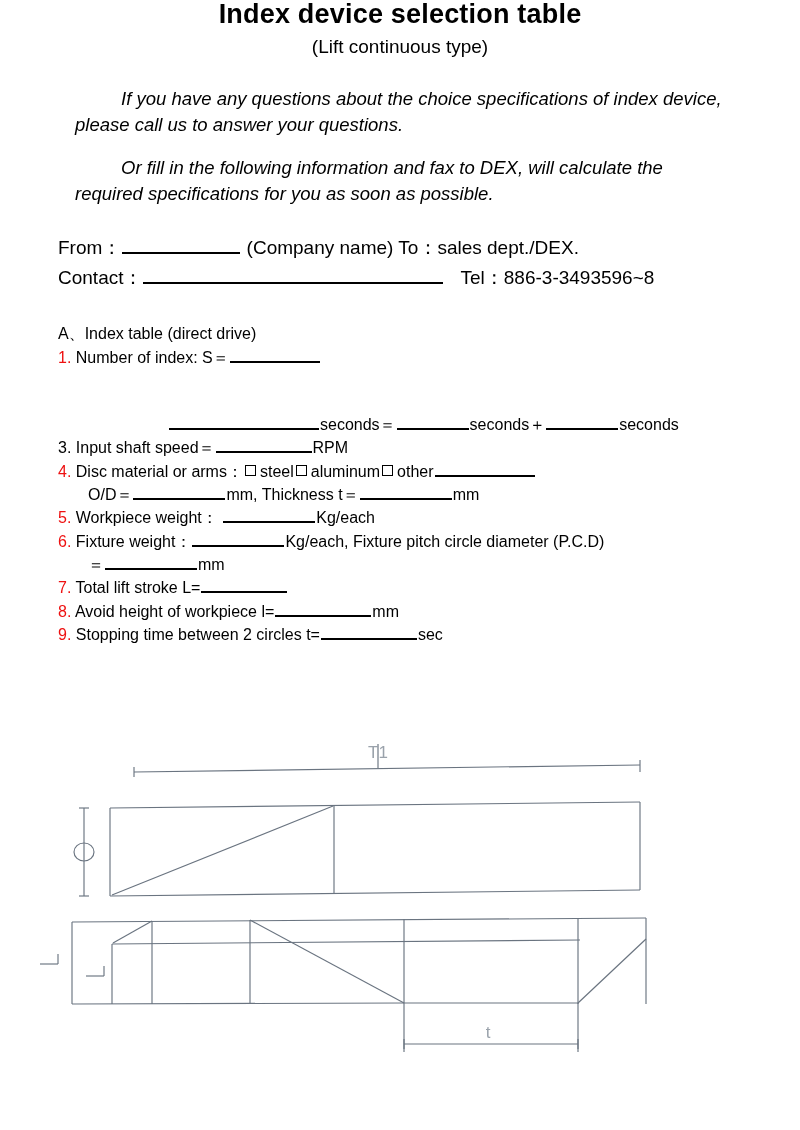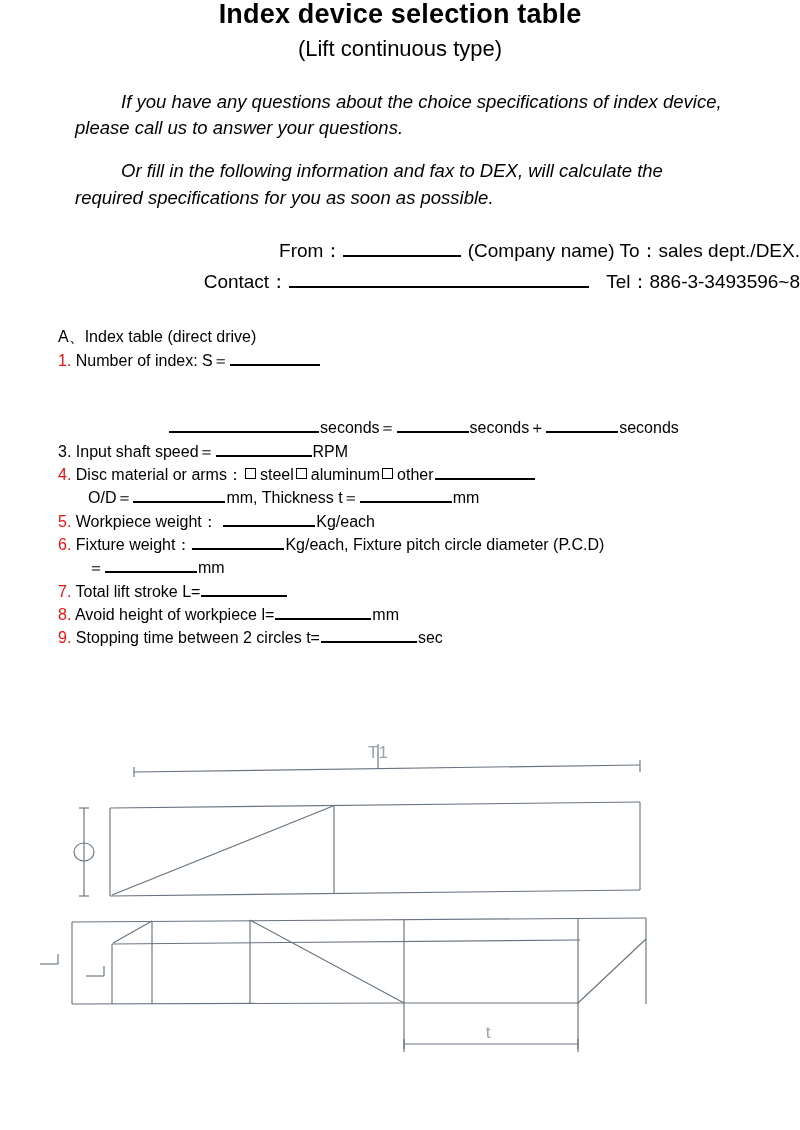--- a/index.html
+++ b/index.html
@@ -26,21 +26,21 @@
   
   .title {
     text-align: center;
     font-size: 27px;
     font-weight: bold;
     letter-spacing: 0.2px;
     line-height: 1.1;
   }
   .subtitle {
     text-align: center;
-    font-size: 22px;
+    font-size: 19px;
     padding-top: 7px;
     line-height: 1.1;
   }
 
   
   .intro {
     margin: 28px 56px 0 58px;
     font-size: 18.5px;
     line-height: 1.42;
   }
@@ -48,21 +48,20 @@
     margin: 17px;
     text-indent: 46px;
     font-style: italic;
   }
 
   
   .contact {
     margin: 25px 0 0 58px;
     font-size: 19px;
     line-height: 1.62;
-    text-align: right;
   }
   .contact .row { white-space: nowrap; }
   .blank {
     display: inline-block;
     border-bottom: 2px solid #000;
     height: 0.92em;
     vertical-align: baseline;
     margin: 0 1px;
   }
   .b-company { width: 118px; }

